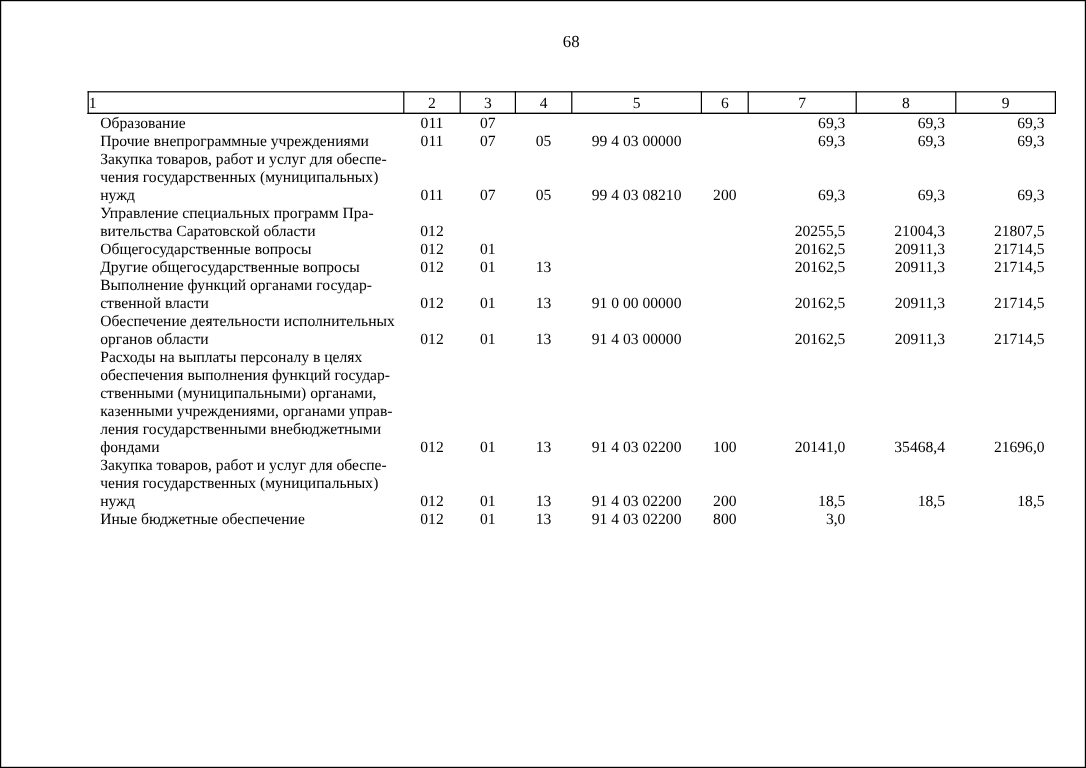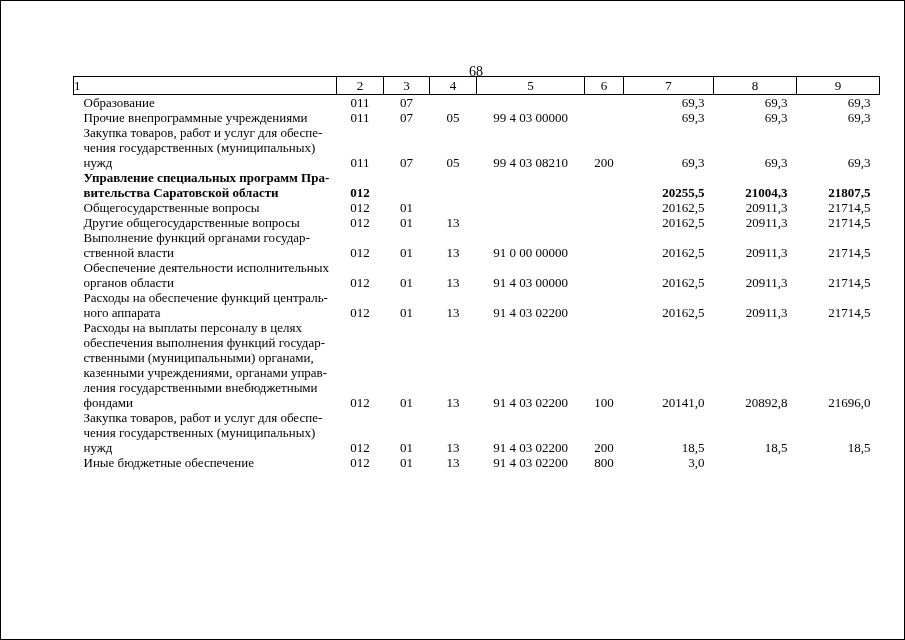--- a/index.html
+++ b/index.html
@@ -14,21 +14,20 @@
     position: relative;
     overflow: hidden;
   }
   .page-number {
     position: absolute;
     top: 27px;
     left: 72px;
     width: 806px;
     text-align: center;
     font-size: 14px;
-    margin-top: 36px;
   }
   table.budget {
     position: absolute;
     top: 75px;
     left: 72px;
     width: 806px;
     border-collapse: collapse;
     table-layout: fixed;
     font-size: 13px;
   }
@@ -49,21 +48,21 @@
   td.c1 {
     text-align: left;
     white-space: pre-line;
     padding-left: 10px;
     padding-right: 4px;
   }
   thead td.c1 { padding: 0; white-space: normal; }
   td.c2, td.c3, td.c4, td.c5, td.c6 { text-align: center; }
   td.c7, td.c8, td.c9 { text-align: right; padding-right: 9px; }
   thead td.c7, thead td.c8, thead td.c9 { padding: 0; text-align: center; }
-  tr.bold td { font-weight: bold; }
+  tr.bold td { font-weight: normal; }
 </style>
 </head>
 <body>
 
 <div class="page-number">68</div>
 
 <table class="budget">
   <colgroup>
     <col style="width:263px">
     <col style="width:47px">
@@ -176,45 +175,33 @@
         <td class="c2">012</td>
         <td class="c3">01</td>
         <td class="c4">13</td>
         <td class="c5">91 4 03 00000</td>
         <td class="c6"></td>
         <td class="c7">20162,5</td>
         <td class="c8">20911,3</td>
         <td class="c9">21714,5</td>
       </tr>
       <tr>
-        <td class="c1">Расходы на обеспечение функций централь-
-ного аппарата</td>
-        <td class="c2">012</td>
-        <td class="c3">01</td>
-        <td class="c4">13</td>
-        <td class="c5">91 4 03 02200</td>
-        <td class="c6"></td>
-        <td class="c7">20162,5</td>
-        <td class="c8">20911,3</td>
-        <td class="c9">21714,5</td>
-      </tr>
-      <tr>
         <td class="c1">Расходы на выплаты персоналу в целях
 обеспечения выполнения функций государ-
 ственными (муниципальными) органами,
 казенными учреждениями, органами управ-
 ления государственными внебюджетными
 фондами</td>
         <td class="c2">012</td>
         <td class="c3">01</td>
         <td class="c4">13</td>
         <td class="c5">91 4 03 02200</td>
         <td class="c6">100</td>
         <td class="c7">20141,0</td>
-        <td class="c8">20892,8</td>
+        <td class="c8">35468,4</td>
         <td class="c9">21696,0</td>
       </tr>
       <tr>
         <td class="c1">Закупка товаров, работ и услуг для обеспе-
 чения государственных (муниципальных)
 нужд</td>
         <td class="c2">012</td>
         <td class="c3">01</td>
         <td class="c4">13</td>
         <td class="c5">91 4 03 02200</td>

